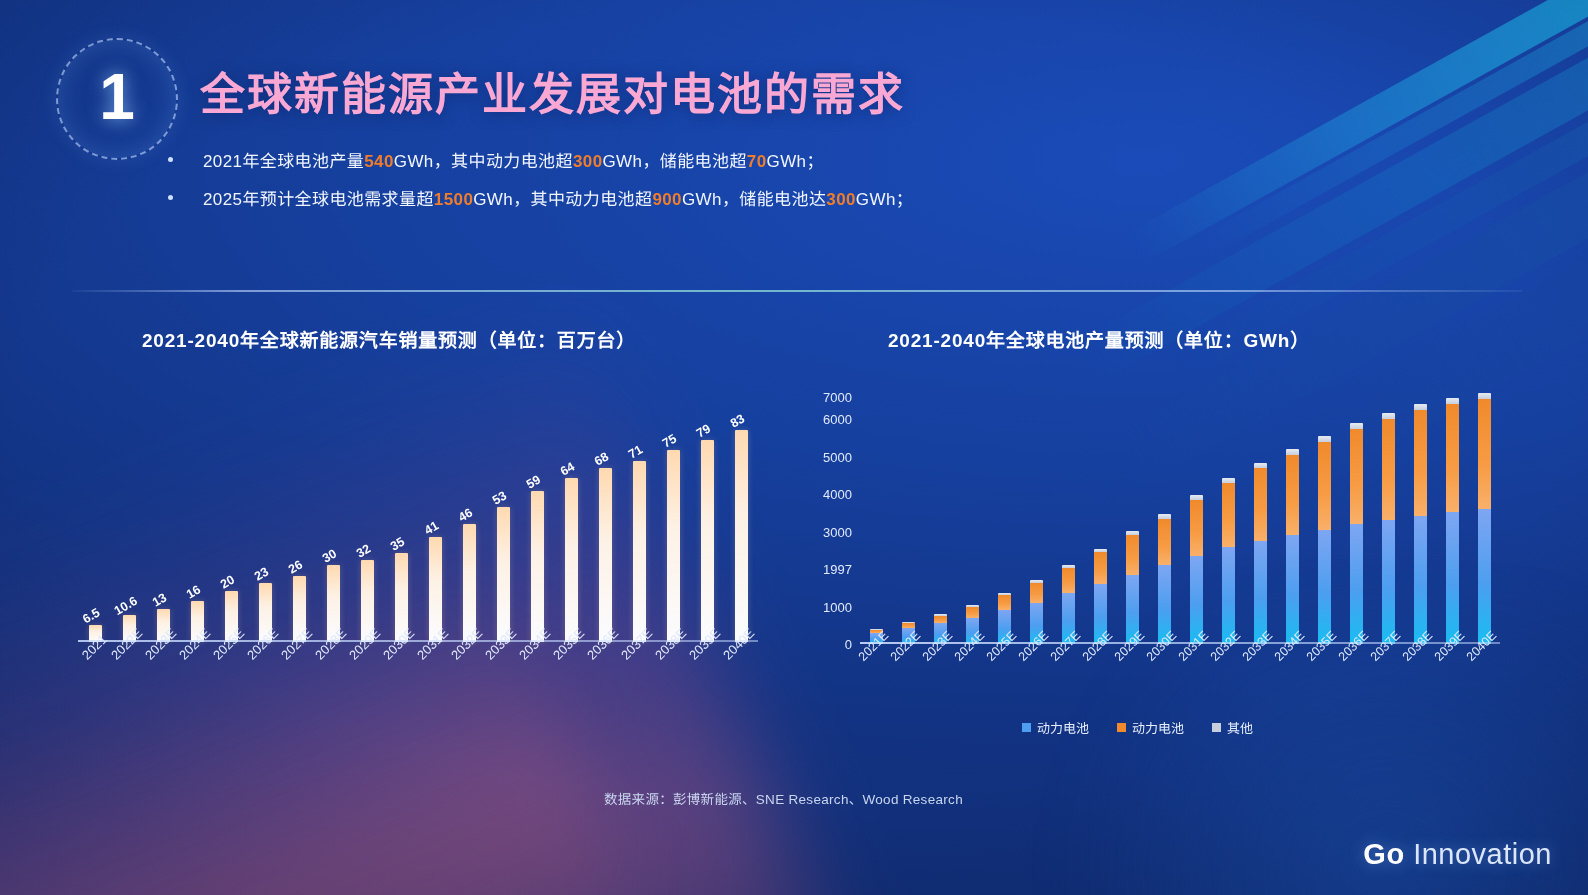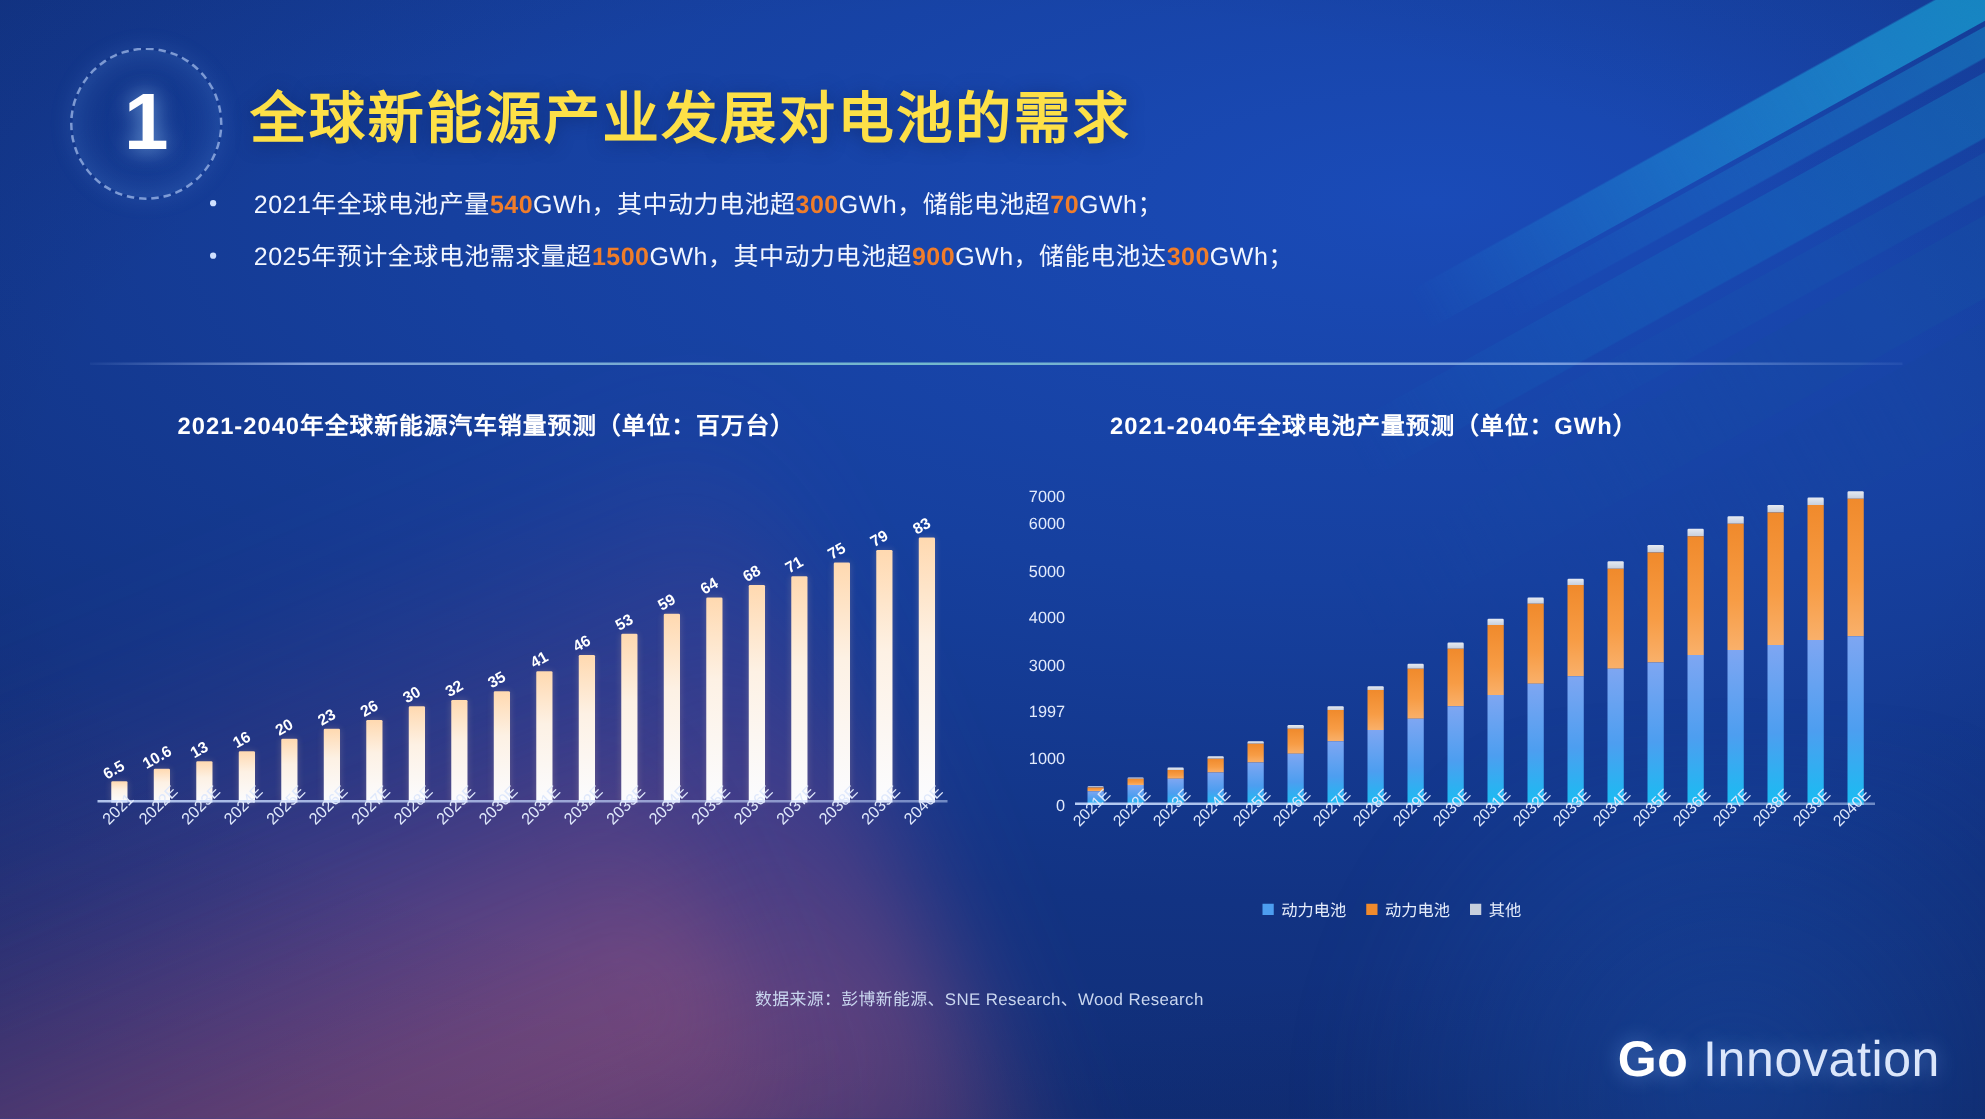--- a/index.html
+++ b/index.html
@@ -62,33 +62,33 @@
     display:flex; align-items:center; justify-content:center;
     box-shadow:0 0 26px rgba(120,180,255,.22) inset, 0 0 18px rgba(120,180,255,.14);
   }
   .badge-num {
     font-size:64px; font-weight:700; color:#ffffff; line-height:1;
     text-shadow:0 0 18px rgba(160,210,255,.75);
     margin-top:-4px;
   }
   .title {
     position:absolute; left:200px; top:58px;
-    font-size:45px; font-weight:700; color:#fde047; letter-spacing:2px;
+    font-size:45px; font-weight:700; color:#f9a8d4; letter-spacing:2px;
     text-shadow:0 2px 14px rgba(10,30,90,.5);
     white-space:nowrap;
   }
 
   
   .bullets { position:absolute; left:168px; top:152px; width:1180px; }
   .bullet { display:flex; align-items:baseline; margin-bottom:18px; }
   .dot {
     flex:0 0 auto; width:5px; height:5px; border-radius:50%;
     background:#cfe0ff; margin-right:30px; position:relative; top:-5px;
   }
-  .btext { font-size:20px; color:#f2f6ff; letter-spacing:.4px; line-height:1.2; white-space:nowrap; }
+  .btext { font-size:17px; color:#f2f6ff; letter-spacing:.4px; line-height:1.2; white-space:nowrap; }
   .hl { color:#f07d2a; font-weight:700; }
 
   
   .divider {
     position:absolute; left:72px; top:290px; width:1450px; height:2px;
     background:linear-gradient(90deg, rgba(170,200,255,.05) 0%, rgba(190,215,255,.62) 12%, rgba(150,230,220,.72) 46%, rgba(190,215,255,.6) 80%, rgba(170,200,255,.08) 100%);
   }
 
   
   .panel { position:absolute; }
@@ -140,32 +140,32 @@
   .rticks { position:absolute; left:860px; top:650px; width:640px; height:70px;
             display:flex; justify-content:space-between; }
   .rtick  { flex:1 1 0; position:relative; }
   .rtick span {
     position:absolute; left:50%; top:4px;
     font-size:12.5px; color:#dfe8fb; white-space:nowrap;
     transform:translateX(-56%) rotate(-45deg); transform-origin:left top;
   }
 
   .legend { position:absolute; left:1010px; top:718px; display:flex; gap:16px; align-items:center; }
-  .lg-item { display:flex; align-items:center; gap:6px; }
+  .lg-item { display:flex; align-items:center; gap:6px;margin-left:12px; }
   .lg-sw { width:9px; height:9px; display:inline-block; }
   .lg-tx { font-size:13px; color:#e6edfb; white-space:nowrap; }
 
   
   .source {
     position:absolute; left:604px; top:788px;
     font-size:13.5px; color:#c9d6ef; letter-spacing:.3px; white-space:nowrap;
   }
   .logo {
     position:absolute; right:36px; bottom:24px;
-    font-size:40px; color:#dbe6fb; letter-spacing:.5px;
+    font-size:29px; color:#dbe6fb; letter-spacing:.5px;
     text-shadow:0 0 16px rgba(140,190,255,.45);
     white-space:nowrap;
     text-align:right;
   }
   .logo b { font-weight:700; color:#ffffff; }
   .logo i { font-style:normal; font-weight:400; }
 </style>
 </head>
 <body>
 

